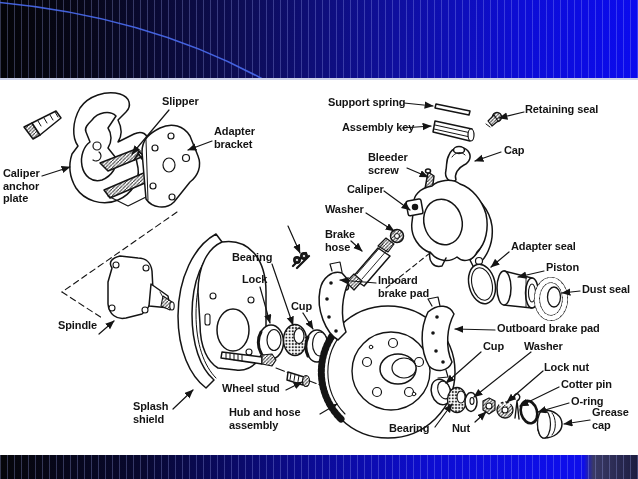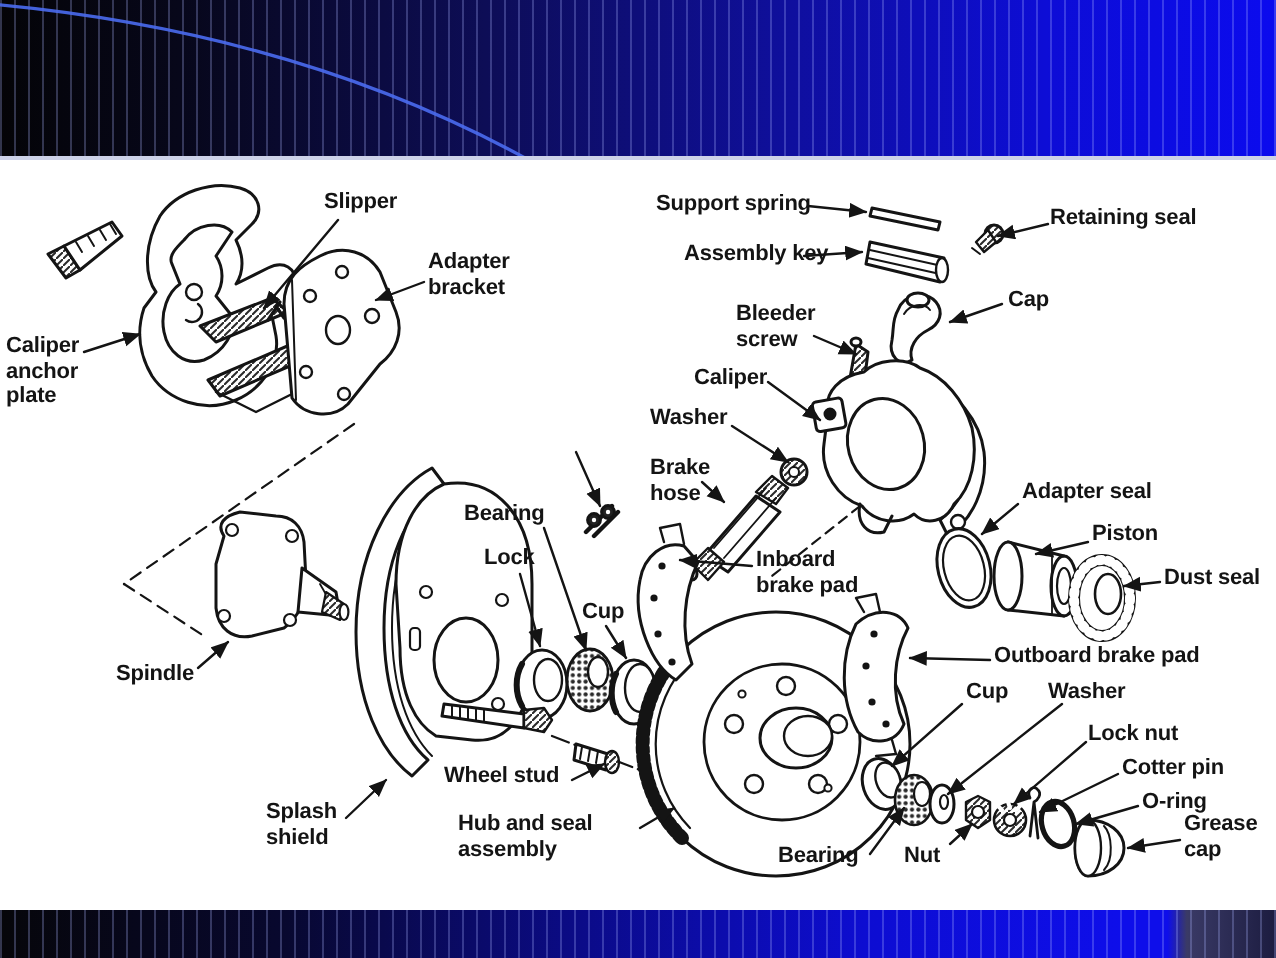--- a/index.html
+++ b/index.html
@@ -341,30 +341,30 @@
 hose</div>
     <div class="lbl" style="left:511px;top:160px">Adapter seal</div>
     <div class="lbl" style="left:546px;top:181px">Piston</div>
     <div class="lbl" style="left:582px;top:203px">Dust seal</div>
     <div class="lbl" style="left:232px;top:171px">Bearing</div>
     <div class="lbl" style="left:242px;top:193px">Lock</div>
     <div class="lbl" style="left:291px;top:220px">Cup</div>
     <div class="lbl" style="left:378px;top:194px">Inboard
 brake pad</div>
     <div class="lbl" style="left:497px;top:242px">Outboard brake pad</div>
-    <div class="lbl" style="left:58px;top:251px">Spindle</div>
+    <div class="lbl" style="left:58px;top:239px">Spindle</div>
     <div class="lbl" style="left:483px;top:260px">Cup</div>
     <div class="lbl" style="left:524px;top:260px">Washer</div>
     <div class="lbl" style="left:544px;top:281px">Lock nut</div>
     <div class="lbl" style="left:222px;top:302px">Wheel stud</div>
     <div class="lbl" style="left:561px;top:298px">Cotter pin</div>
     <div class="lbl" style="left:571px;top:315px">O-ring</div>
     <div class="lbl" style="left:133px;top:320px">Splash
 shield</div>
-    <div class="lbl" style="left:229px;top:326px">Hub and seal
+    <div class="lbl" style="left:229px;top:326px">Hub and hose
 assembly</div>
     <div class="lbl" style="left:592px;top:326px">Grease
 cap</div>
     <div class="lbl" style="left:389px;top:342px">Bearing</div>
     <div class="lbl" style="left:452px;top:342px">Nut</div>
   </div>
 
   <div class="footer">
     <div class="pinstripes"></div>
   </div>

